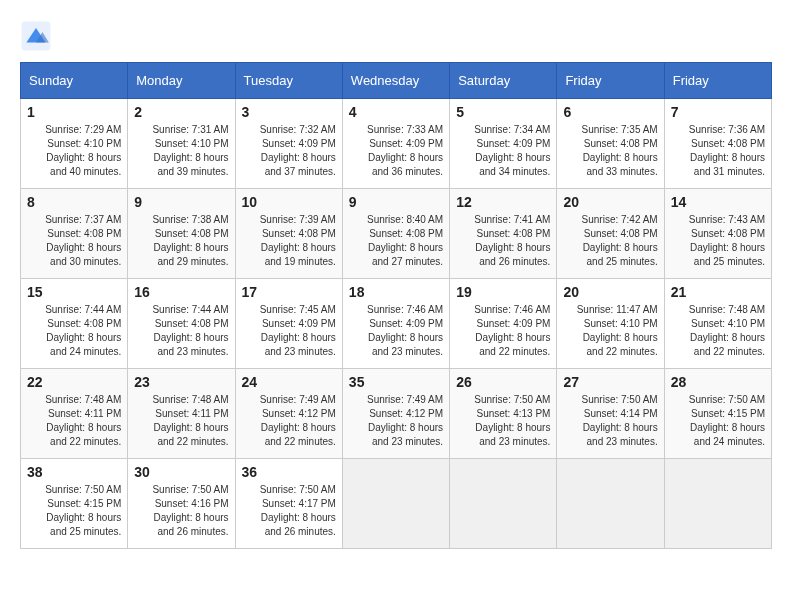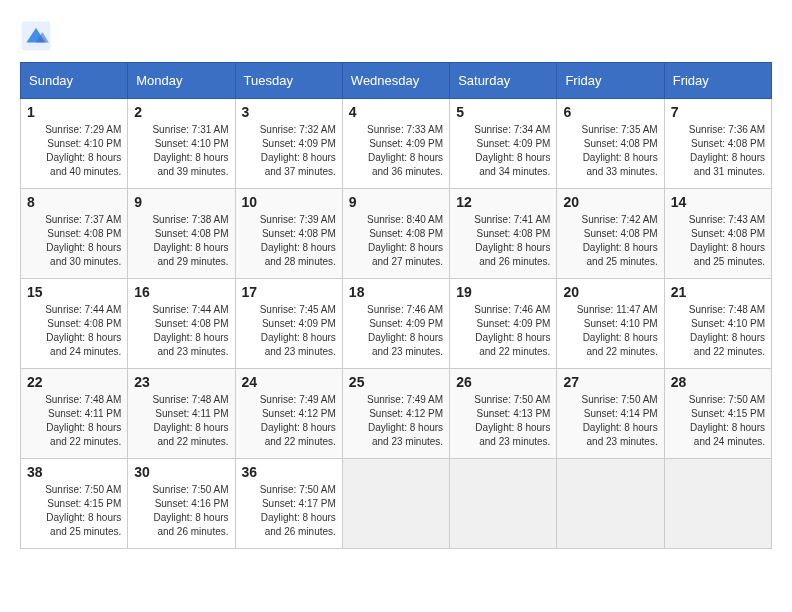--- a/index.html
+++ b/index.html
@@ -190,21 +190,21 @@
           <div>Sunrise: 7:38 AM</div>
           <div>Sunset: 4:08 PM</div>
           <div>Daylight: 8 hours and 29 minutes.</div>
         </div>
       </td>
         <td>
         <span class="day-num">10</span>
         <div class="cell-text">
           <div>Sunrise: 7:39 AM</div>
           <div>Sunset: 4:08 PM</div>
-          <div>Daylight: 8 hours and 28 minutes.</div>
+          <div>Daylight: 8 hours and 19 minutes.</div>
         </div>
       </td>
         <td>
         <span class="day-num">9</span>
         <div class="cell-text">
           <div>Sunrise: 8:40 AM</div>
           <div>Sunset: 4:08 PM</div>
           <div>Daylight: 8 hours and 27 minutes.</div>
         </div>
       </td>
@@ -310,21 +310,21 @@
       </td>
         <td>
         <span class="day-num">24</span>
         <div class="cell-text">
           <div>Sunrise: 7:49 AM</div>
           <div>Sunset: 4:12 PM</div>
           <div>Daylight: 8 hours and 22 minutes.</div>
         </div>
       </td>
         <td>
-        <span class="day-num">25</span>
+        <span class="day-num">35</span>
         <div class="cell-text">
           <div>Sunrise: 7:49 AM</div>
           <div>Sunset: 4:12 PM</div>
           <div>Daylight: 8 hours and 23 minutes.</div>
         </div>
       </td>
         <td>
         <span class="day-num">26</span>
         <div class="cell-text">
           <div>Sunrise: 7:50 AM</div>

